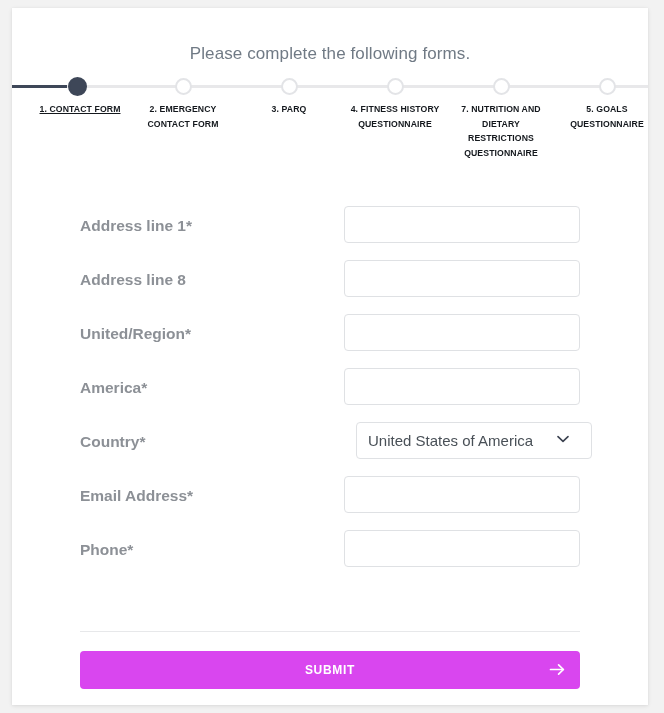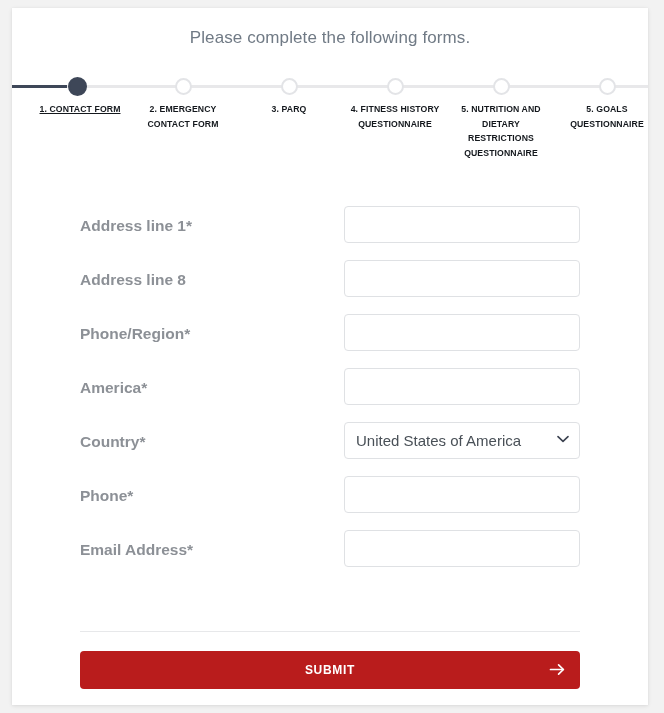--- a/index.html
+++ b/index.html
@@ -23,21 +23,21 @@
     height: 697px;
     background: #ffffff;
     box-shadow: 0 1px 4px rgba(0,0,0,0.10), 0 0 1px rgba(0,0,0,0.06);
     overflow: hidden;
   }
 
   
   #page-title {
     position: absolute;
     left: 0;
-    top: 20px;
+    top: 36px;
     width: 636px;
     text-align: center;
     font-size: 17px;
     color: #707a85;
     font-weight: 400;
     letter-spacing: 0.1px;
   }
 
   
   #stepper {
@@ -150,21 +150,21 @@
     padding-right: 28px;
   }
   .select-wrap {
     position: absolute;
     left: 332px;
     top: 3px;
     width: 236px;
     height: 37px;
   }
   .select-wrap select.form-control {
-    left: 0;
+    left: 12px;
     top: 0;
   }
   .select-chevron {
     position: absolute;
     right: 11px;
     top: 13px;
     pointer-events: none;
     line-height: 0;
   }
 
@@ -176,21 +176,21 @@
     width: 500px;
     height: 1px;
     background: #e7e8ea;
   }
   #submit-button {
     position: absolute;
     left: 68px;
     top: 643px;
     width: 500px;
     height: 38px;
-    background: #b91c1c;
+    background: #d946ef;
     border: none;
     border-radius: 4px;
     cursor: pointer;
     padding: 0;
   }
   #submit-label {
     position: absolute;
     left: 0;
     top: 12px;
     width: 500px;
@@ -234,21 +234,21 @@
       <div class="step-label">3. PARQ</div>
     </div>
 
     <div class="step" style="left:383px;">
       <div class="step-dot"></div>
       <div class="step-label">4. FITNESS HISTORY QUESTIONNAIRE</div>
     </div>
 
     <div class="step" style="left:489px;">
       <div class="step-dot"></div>
-      <div class="step-label">5. NUTRITION AND DIETARY RESTRICTIONS QUESTIONNAIRE</div>
+      <div class="step-label">7. NUTRITION AND DIETARY RESTRICTIONS QUESTIONNAIRE</div>
     </div>
 
     <div class="step" style="left:595px;">
       <div class="step-dot"></div>
       <div class="step-label">5. GOALS QUESTIONNAIRE</div>
     </div>
   </div>
 
   <div id="form-area">
 
@@ -257,21 +257,21 @@
       <input class="form-control" type="text" value="" style="">
     </div>
 
     <div class="form-row">
       <div class="form-label">Address line 8</div>
       <input class="form-control" type="text" value="" style="">
     </div>
 
 
     <div class="form-row">
-      <div class="form-label">Phone/Region*</div>
+      <div class="form-label">United/Region*</div>
       <input class="form-control" type="text" value="" style="">
     </div>
 
     <div class="form-row">
       <div class="form-label">America*</div>
       <input class="form-control" type="text" value="" style="">
     </div>
 
     <div class="form-row">
       <div class="form-label">Country*</div>
@@ -279,26 +279,26 @@
         <select class="form-control" id="country-select"><option value="United States of America">United States of America</option></select>
         <span class="select-chevron">
           <svg width="12" height="8" viewBox="0 0 12 8" xmlns="http://www.w3.org/2000/svg">
             <path d="M1 1.6 L6 6.4 L11 1.6" fill="none" stroke="#3b4250" stroke-width="1.6" stroke-linecap="round" stroke-linejoin="round"></path>
           </svg>
         </span>
       </div>
     </div>
 
     <div class="form-row">
+      <div class="form-label">Email Address*</div>
+      <input class="form-control" type="text" value="" style="">
+    </div>
+
+    <div class="form-row">
       <div class="form-label">Phone*</div>
-      <input class="form-control" type="text" value="" style="">
-    </div>
-
-    <div class="form-row">
-      <div class="form-label">Email Address*</div>
       <input class="form-control" type="text" value="" style="">
     </div>
 
   </div>
 
   <div id="divider"></div>
 
   <button id="submit-button">
     <span id="submit-label">SUBMIT</span>
     <span id="submit-arrow">

